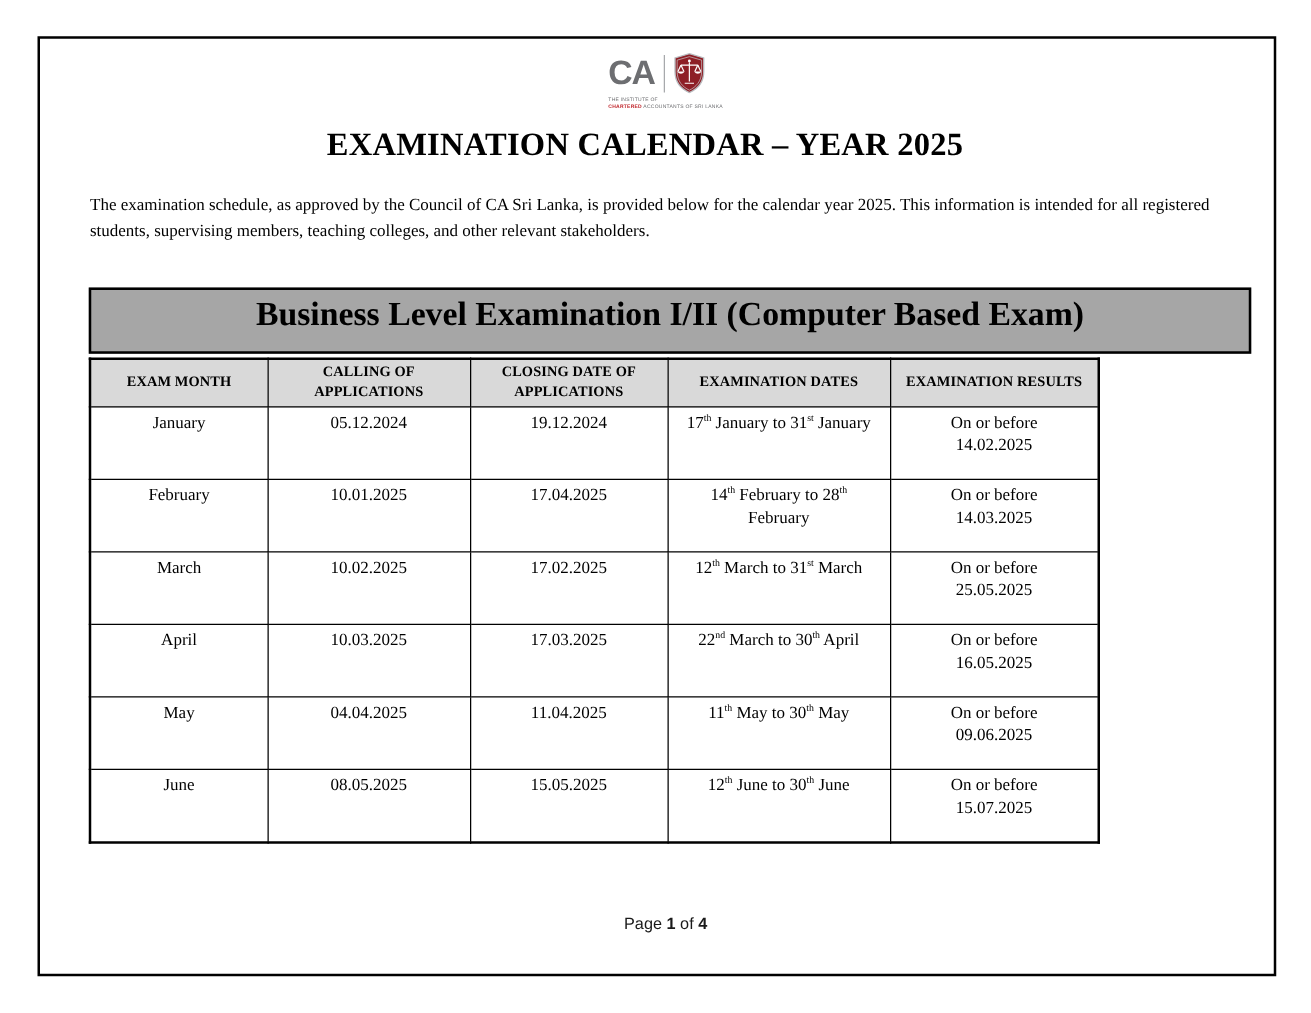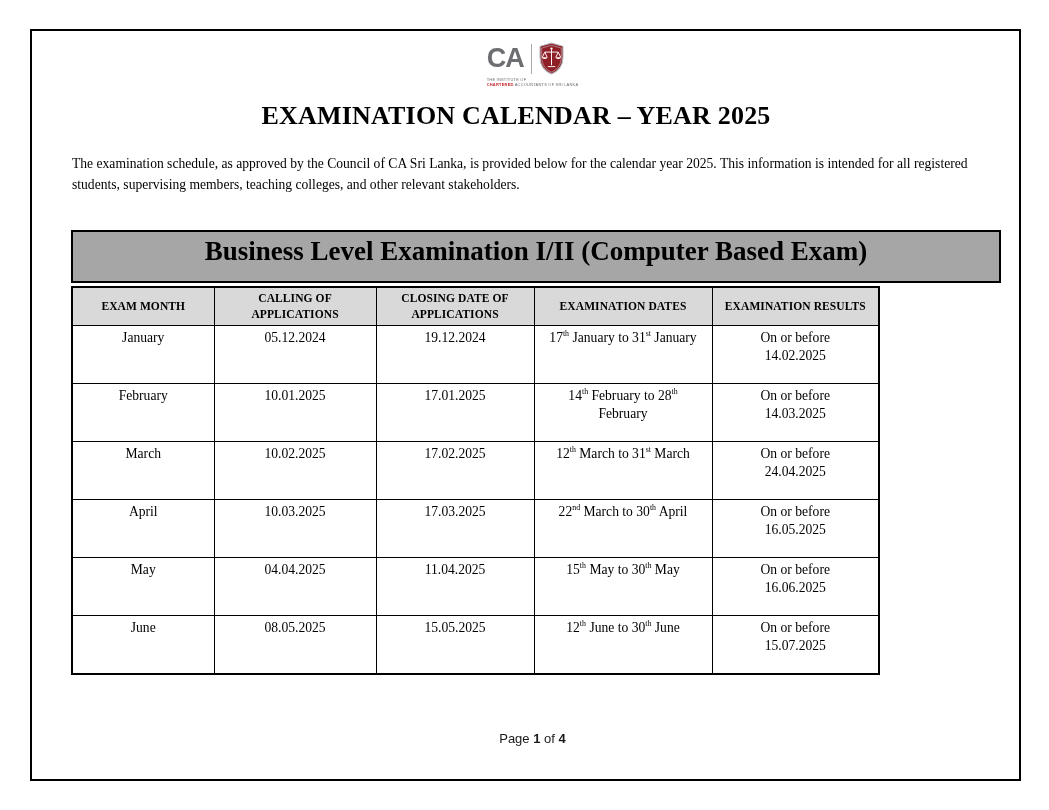--- a/index.html
+++ b/index.html
@@ -188,55 +188,55 @@
         <td>19.12.2024</td>
         <td><span>17</span><sup>th</sup><span> January to 31</span><sup>st</sup><span> January</span></td>
         <td>
             <span style="display:block">On or before</span>
             <span style="display:block">14.02.2025</span>
           </td>
       </tr>
       <tr>
         <td>February</td>
         <td>10.01.2025</td>
-        <td>17.01.2025</td>
+        <td>17.04.2025</td>
         <td><span>14</span><sup>th</sup><span> February to 28</span><sup>th</sup><span> February</span></td>
         <td>
             <span style="display:block">On or before</span>
             <span style="display:block">14.03.2025</span>
           </td>
       </tr>
       <tr>
         <td>March</td>
         <td>10.02.2025</td>
         <td>17.02.2025</td>
         <td><span>12</span><sup>th</sup><span> March to 31</span><sup>st</sup><span> March</span></td>
         <td>
             <span style="display:block">On or before</span>
-            <span style="display:block">24.04.2025</span>
+            <span style="display:block">25.05.2025</span>
           </td>
       </tr>
       <tr>
         <td>April</td>
         <td>10.03.2025</td>
         <td>17.03.2025</td>
         <td><span>22</span><sup>nd</sup><span> March to 30</span><sup>th</sup><span> April</span></td>
         <td>
             <span style="display:block">On or before</span>
             <span style="display:block">16.05.2025</span>
           </td>
       </tr>
       <tr>
         <td>May</td>
         <td>04.04.2025</td>
         <td>11.04.2025</td>
-        <td><span>15</span><sup>th</sup><span> May to 30</span><sup>th</sup><span> May</span></td>
-        <td>
-            <span style="display:block">On or before</span>
-            <span style="display:block">16.06.2025</span>
+        <td><span>11</span><sup>th</sup><span> May to 30</span><sup>th</sup><span> May</span></td>
+        <td>
+            <span style="display:block">On or before</span>
+            <span style="display:block">09.06.2025</span>
           </td>
       </tr>
       <tr>
         <td>June</td>
         <td>08.05.2025</td>
         <td>15.05.2025</td>
         <td><span>12</span><sup>th</sup><span> June to 30</span><sup>th</sup><span> June</span></td>
         <td>
             <span style="display:block">On or before</span>
             <span style="display:block">15.07.2025</span>

